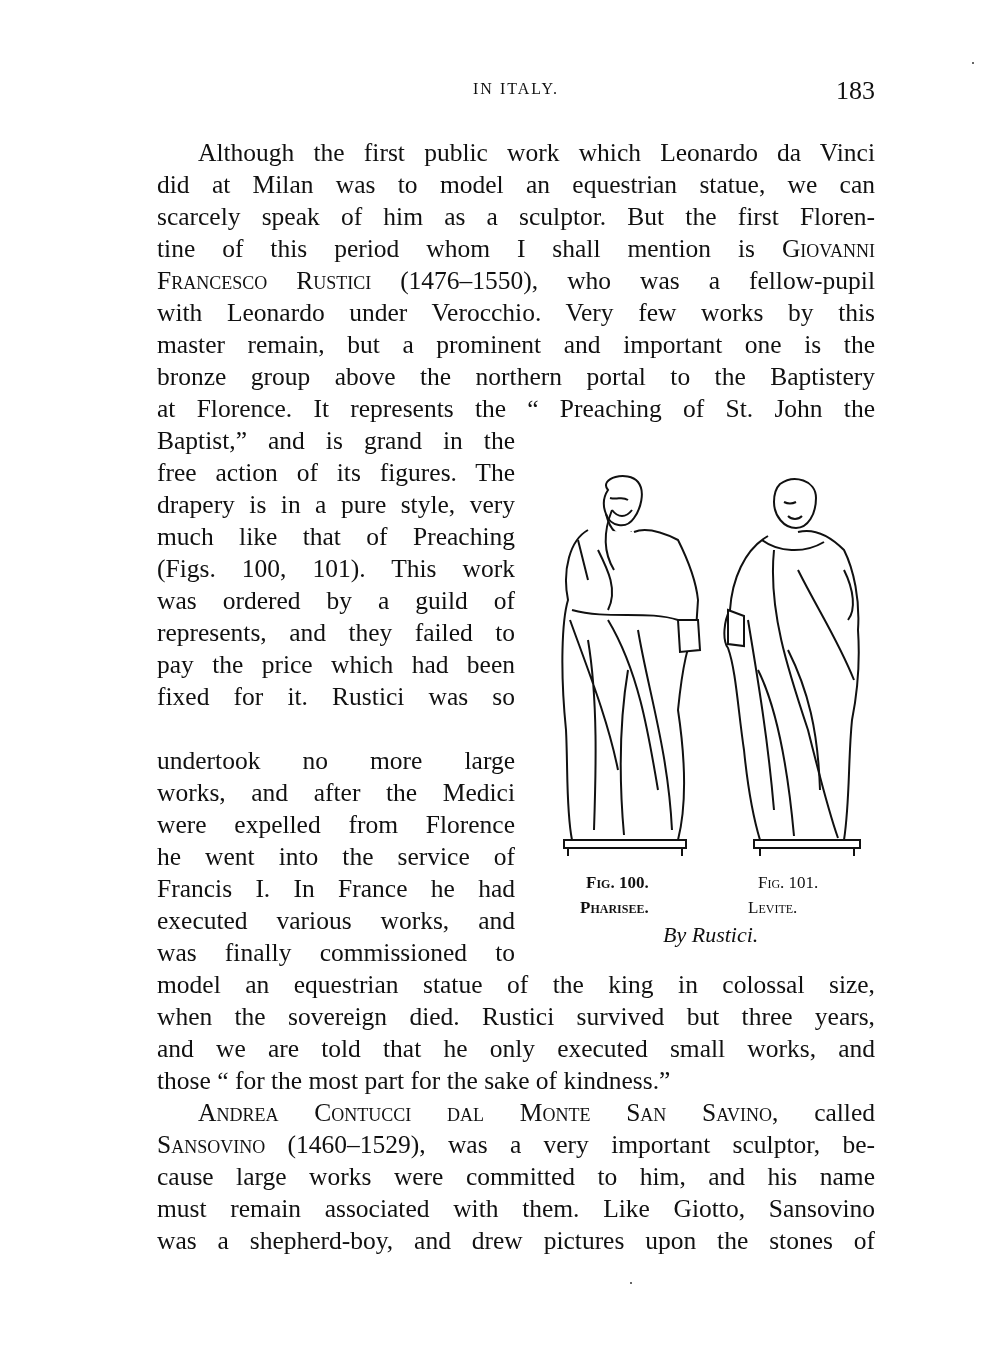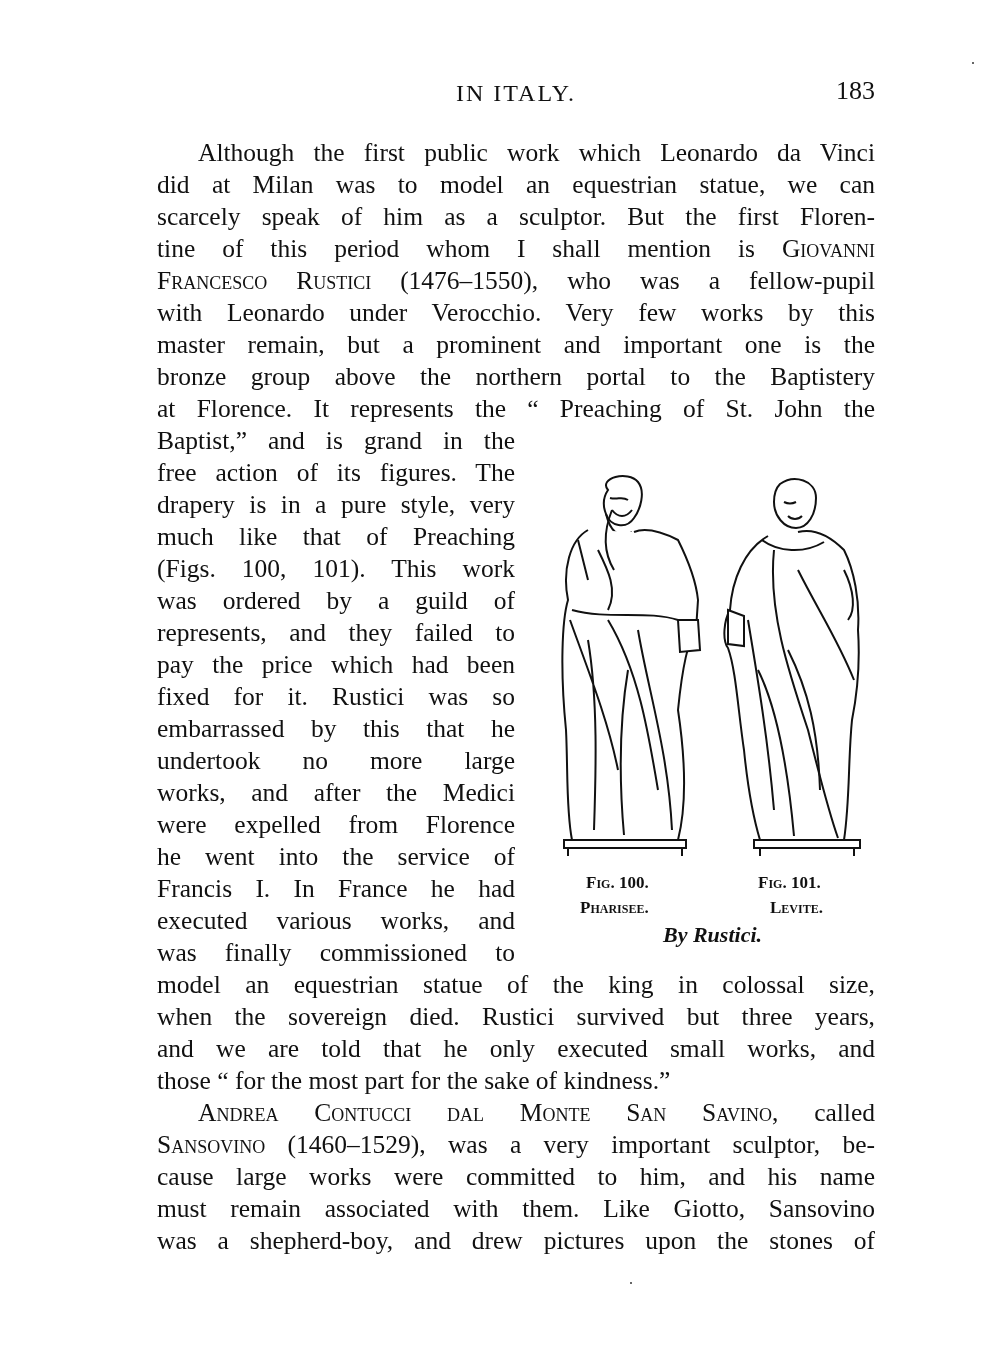--- a/index.html
+++ b/index.html
@@ -1,31 +1,31 @@
 <!DOCTYPE html>
 <html><head>
 <meta charset="utf-8">
 <style>
   html, body { margin: 0; padding: 0; background: #ffffff; }
   body { width: 1000px; height: 1368px; position: relative; overflow: hidden;
          font-family: "Liberation Serif", "DejaVu Serif", serif; color: #111; }
   .page { position: absolute; left: 0; top: 0; width: 1000px; height: 1368px; }
   .running-head { position: absolute; top: 80px; left: 157px; width: 718px; height: 30px; }
   .running-title { position: absolute; left: 0; right: 0; text-align: center;
-                   font-size: 24px; letter-spacing: 2px; }
+                   font-size: 16px; letter-spacing: 2px; }
   .page-number { position: absolute; right: 0; top: -4px; font-size: 26px; }
   .line { position: absolute; left: 157px; font-size: 25.5px; line-height: 32px;
           white-space: nowrap; text-align: justify; text-align-last: justify; }
   .full { width: 718px; }
   .narrow { width: 358px; }
   .indent { left: 198px; }
   .indent.full { width: 677px; }
   .sc { font-variant: small-caps; }
   .figure { position: absolute; left: 548px; top: 470px; width: 320px; height: 400px; }
-  .caption { position: absolute; font-size: 17px; white-space: nowrap; font-weight: bold; }
+  .caption { position: absolute; font-size: 17px; white-space: nowrap; }
   .cap-bold { font-weight: bold; font-variant: small-caps; }
   .cap-ital { font-style: italic; font-size: 22px; }
   .dot { position: absolute; width: 2px; height: 2px; background: #666; }
 </style>
 </head>
 <body>
 
 <div class="page">
 
   <div class="running-head">
@@ -45,21 +45,20 @@
 
   <div class="line narrow" style="top:425px">Baptist,” and is grand in the</div>
   <div class="line narrow" style="top:457px">free action of its figures.  The</div>
   <div class="line narrow" style="top:489px">drapery is in a pure style, very</div>
   <div class="line narrow" style="top:521px">much like that of Preaching</div>
   <div class="line narrow" style="top:553px">(Figs. 100, 101).  This work</div>
   <div class="line narrow" style="top:585px">was ordered by a guild of</div>
   <div class="line narrow" style="top:617px">represents, and they failed to</div>
   <div class="line narrow" style="top:649px">pay the price which had been</div>
   <div class="line narrow" style="top:681px">fixed for it.  Rustici was so</div>
-  <div class="line narrow" style="top:713px">embarrassed by this that he</div>
   <div class="line narrow" style="top:745px">undertook no more large</div>
   <div class="line narrow" style="top:777px">works, and after the Medici</div>
   <div class="line narrow" style="top:809px">were expelled from Florence</div>
   <div class="line narrow" style="top:841px">he went into the service of</div>
   <div class="line narrow" style="top:873px">Francis I.  In France he had</div>
   <div class="line narrow" style="top:905px">executed various works, and</div>
   <div class="line narrow" style="top:937px">was finally commissioned to</div>
 
   <div class="line full" style="top:969px">model an equestrian statue of the king in colossal size,</div>
   <div class="line full" style="top:1001px">when the sovereign died.  Rustici survived but three years,</div>
@@ -105,18 +104,18 @@
 
         <path d="M206 370 L312 370 L312 378 L206 378 Z" fill="#fff"></path>
         <path d="M212 378 L212 386 M306 378 L306 386"></path>
       </g>
     </svg>
   </div>
 
   <div class="caption cap-bold" style="left:586px; top:873px;">Fig. 100.</div>
   <div class="caption cap-bold" style="left:580px; top:898px;">Pharisee.</div>
   <div class="caption" style="left:758px; top:873px; font-variant:small-caps;">Fig. 101.</div>
-  <div class="caption" style="left:770px; top:898px; font-variant:small-caps;">Levite.</div>
+  <div class="caption" style="left:748px; top:898px; font-variant:small-caps;">Levite.</div>
   <div class="caption cap-ital" style="left:663px; top:922px;">By Rustici.</div>
 
   <span class="dot" style="left:972px; top:62px;"></span>
   <span class="dot" style="left:630px; top:1282px;"></span>
 </div>
 
 </body></html>

